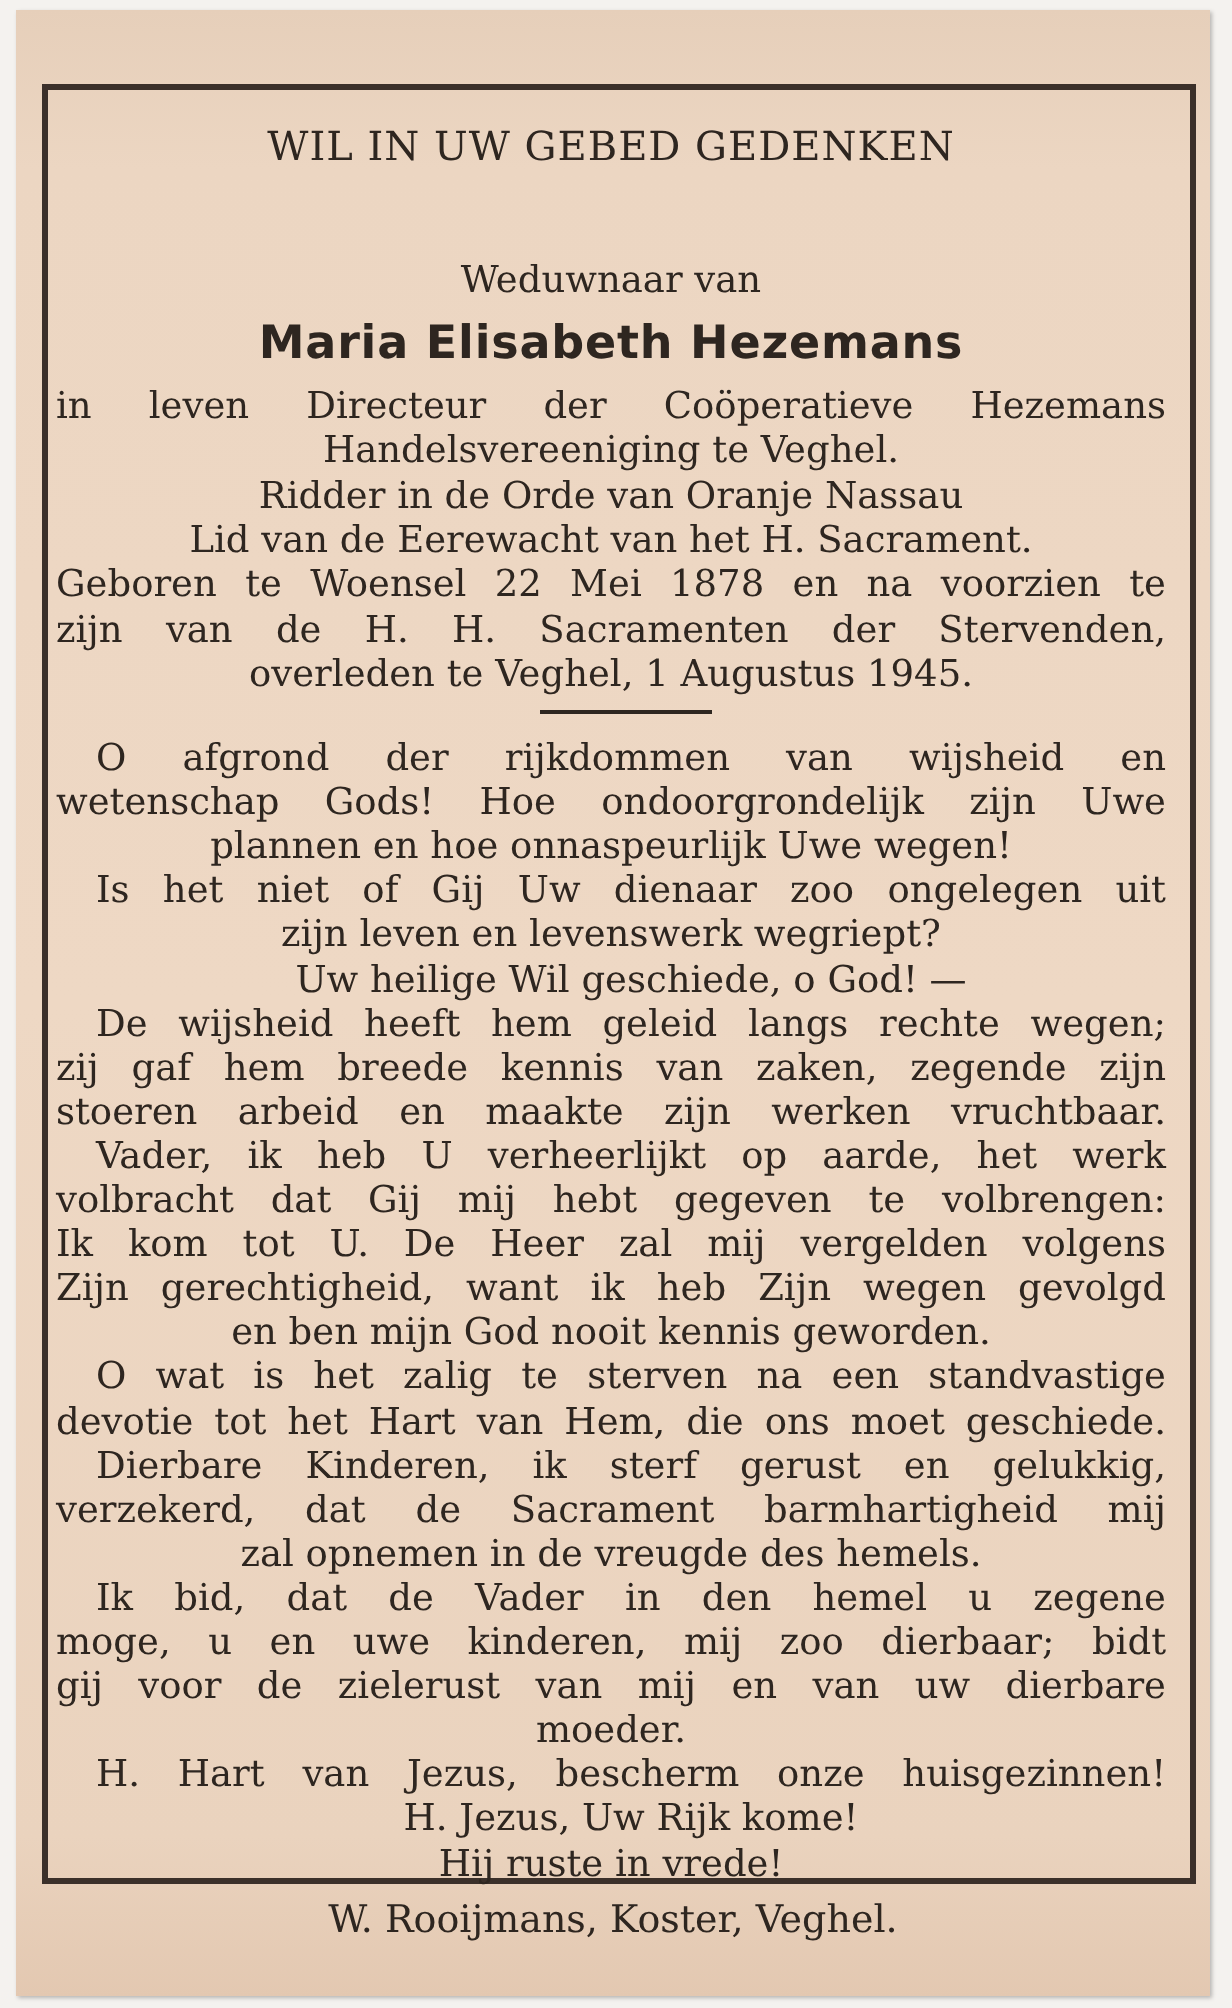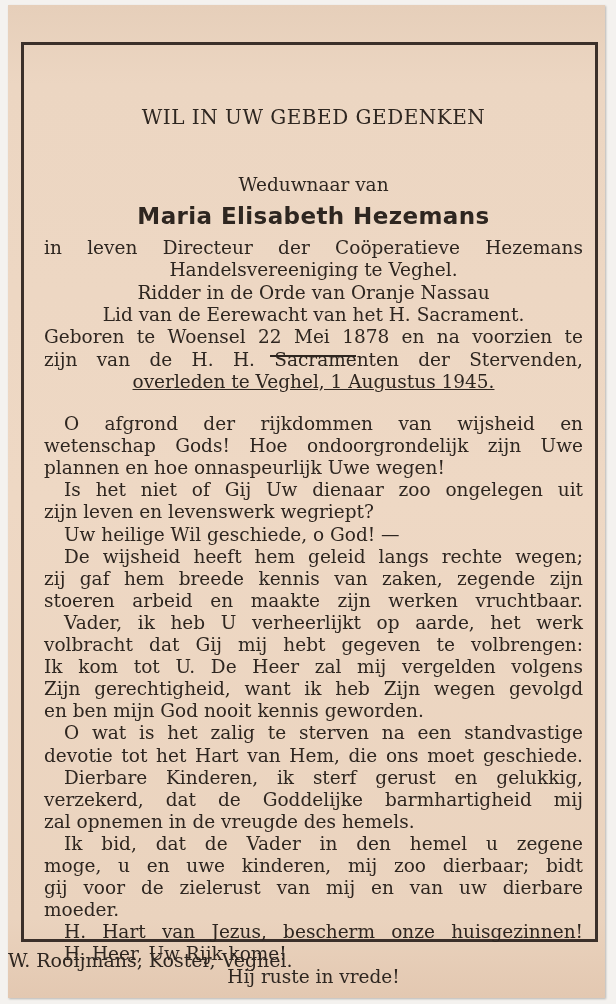--- a/index.html
+++ b/index.html
@@ -8,23 +8,23 @@
     position:absolute; left:8px; top:5px; width:597px; height:993px;
     background:#e9d2bd;
     background-image: linear-gradient(180deg, #e6cfba 0%, #ecd6c2 8%, #eed8c4 50%, #ead3be 92%, #e3c8b1 100%);
     box-shadow: 1px 1px 2px rgba(0,0,0,0.25);
   }
   .frame {
     position:absolute; left:13px; top:37px; width:571px; height:894px;
     border-left:3px solid #3b302a; border-right:3px solid #3b302a;
     border-top:3px solid #3b302a; border-bottom:3px solid #3b302a;
   }
-  .serif { font-family:"DejaVu Serif", "Liberation Serif", serif; color:#2e2620; }
+  .serif { font-family:"DejaVu Serif", "Liberation Serif", serif; color:#2e2620;text-align:center; }
   .sans { font-family:"DejaVu Sans", "Liberation Sans", sans-serif; color:#2e2620; }
-  .line { position:absolute; left:36px; right:22px; white-space:nowrap;margin-top:44px; }
+  .line { position:absolute; left:20px; right:22px; white-space:nowrap; }
   .c { text-align:center; }
   .j { text-align:justify; text-align-last:justify; }
   .heading { top:56px; font-size:20px; letter-spacing:0.5px; }
   .name1 { top:84px; font-size:28px; font-weight:bold; letter-spacing:0.6px; }
   .wed { top:125px; font-size:18.5px; }
   .name2 { top:154px; font-size:23px; font-weight:bold; letter-spacing:0.4px; }
   .body-text { font-size:18.5px; line-height:22px; }
   .rule { position:absolute; left:262px; width:86px; top:350px; height:0; border-top:2px solid #2e2620; }
   .footer { position:absolute; left:0; right:0; top:944px; font-size:19px; }
 </style>
@@ -38,46 +38,46 @@
   <div class="line c serif wed">Weduwnaar van</div>
   <div class="line c sans name2">Maria Elisabeth Hezemans</div>
 
   <div id="bio">
       <div class="line serif body-text j" style="top: 188px;">in leven Directeur der Coöperatieve Hezemans</div>
       <div class="line serif body-text c" style="top: 210.3px;">Handelsvereeniging te Veghel.</div>
       <div class="line serif body-text c" style="top: 232.6px; text-align: center;">Ridder in de Orde van Oranje Nassau</div>
       <div class="line serif body-text c" style="top: 254.9px;">Lid van de Eerewacht van het H. Sacrament.</div>
       <div class="line serif body-text j" style="top: 277.2px;">Geboren te Woensel 22 Mei 1878 en na voorzien te</div>
       <div class="line serif body-text j" style="top: 299.5px;">zijn van de H. H. Sacramenten der Stervenden,</div>
-      <div class="line serif body-text c" style="top: 321.8px; text-decoration: underline;">overleden te Veghel, 1 Augustus 1945.</div>
+      <div class="line serif body-text c" style="top: 321.8px;">overleden te Veghel, 1 Augustus 1945.</div>
     </div>
   <div class="rule"></div>
   <div id="prayer">
       <div class="line serif body-text j" style="top: 364px; text-indent: 20px;">O afgrond der rijkdommen van wijsheid en</div>
       <div class="line serif body-text j" style="top: 386.1px;">wetenschap Gods! Hoe ondoorgrondelijk zijn Uwe</div>
       <div class="line serif body-text " style="top: 408.2px;">plannen en hoe onnaspeurlijk Uwe wegen!</div>
       <div class="line serif body-text j" style="top: 430.3px; text-indent: 20px;">Is het niet of Gij Uw dienaar zoo ongelegen uit</div>
       <div class="line serif body-text " style="top: 452.4px;">zijn leven en levenswerk wegriept?</div>
       <div class="line serif body-text " style="top: 474.5px; text-indent: 20px;">Uw heilige Wil geschiede, o God! —</div>
       <div class="line serif body-text j" style="top: 496.6px; text-indent: 20px;">De wijsheid heeft hem geleid langs rechte wegen;</div>
       <div class="line serif body-text j" style="top: 518.7px;">zij gaf hem breede kennis van zaken, zegende zijn</div>
       <div class="line serif body-text j" style="top: 540.8px;">stoeren arbeid en maakte zijn werken vruchtbaar.</div>
       <div class="line serif body-text j" style="top: 562.9px; text-indent: 20px;">Vader, ik heb U verheerlijkt op aarde, het werk</div>
       <div class="line serif body-text j" style="top: 585px;">volbracht dat Gij mij hebt gegeven te volbrengen:</div>
       <div class="line serif body-text j" style="top: 607.1px;">Ik kom tot U. De Heer zal mij vergelden volgens</div>
       <div class="line serif body-text j" style="top: 629.2px;">Zijn gerechtigheid, want ik heb Zijn wegen gevolgd</div>
       <div class="line serif body-text " style="top: 651.3px;">en ben mijn God nooit kennis geworden.</div>
       <div class="line serif body-text j" style="top: 673.4px; text-indent: 20px;">O wat is het zalig te sterven na een standvastige</div>
       <div class="line serif body-text j" style="top: 695.5px;">devotie tot het Hart van Hem, die ons moet geschiede.</div>
       <div class="line serif body-text j" style="top: 717.6px; text-indent: 20px;">Dierbare Kinderen, ik sterf gerust en gelukkig,</div>
-      <div class="line serif body-text j" style="top: 739.7px;">verzekerd, dat de Goddelijke barmhartigheid mij</div>
+      <div class="line serif body-text j" style="top: 739.7px;">verzekerd, dat de Sacrament barmhartigheid mij</div>
       <div class="line serif body-text " style="top: 761.8px;">zal opnemen in de vreugde des hemels.</div>
       <div class="line serif body-text j" style="top: 783.9px; text-indent: 20px;">Ik bid, dat de Vader in den hemel u zegene</div>
       <div class="line serif body-text j" style="top: 806px;">moge, u en uwe kinderen, mij zoo dierbaar; bidt</div>
       <div class="line serif body-text j" style="top: 828.1px;">gij voor de zielerust van mij en van uw dierbare</div>
       <div class="line serif body-text " style="top: 850.2px;">moeder.</div>
       <div class="line serif body-text j" style="top: 872.3px; text-indent: 20px;">H. Hart van Jezus, bescherm onze huisgezinnen!</div>
-      <div class="line serif body-text " style="top: 894.4px; text-indent: 20px;">H. Heer, Uw Rijk kome!</div>
+      <div class="line serif body-text " style="top: 894.4px; text-indent: 20px;">H. Jezus, Uw Rijk kome!</div>
       <div class="line serif body-text c" style="top: 916.5px;">Hij ruste in vrede!</div>
     </div>
 
   <div class="footer serif">W. Rooijmans, Koster, Veghel.</div>
 </div>
 
 </body></html>

